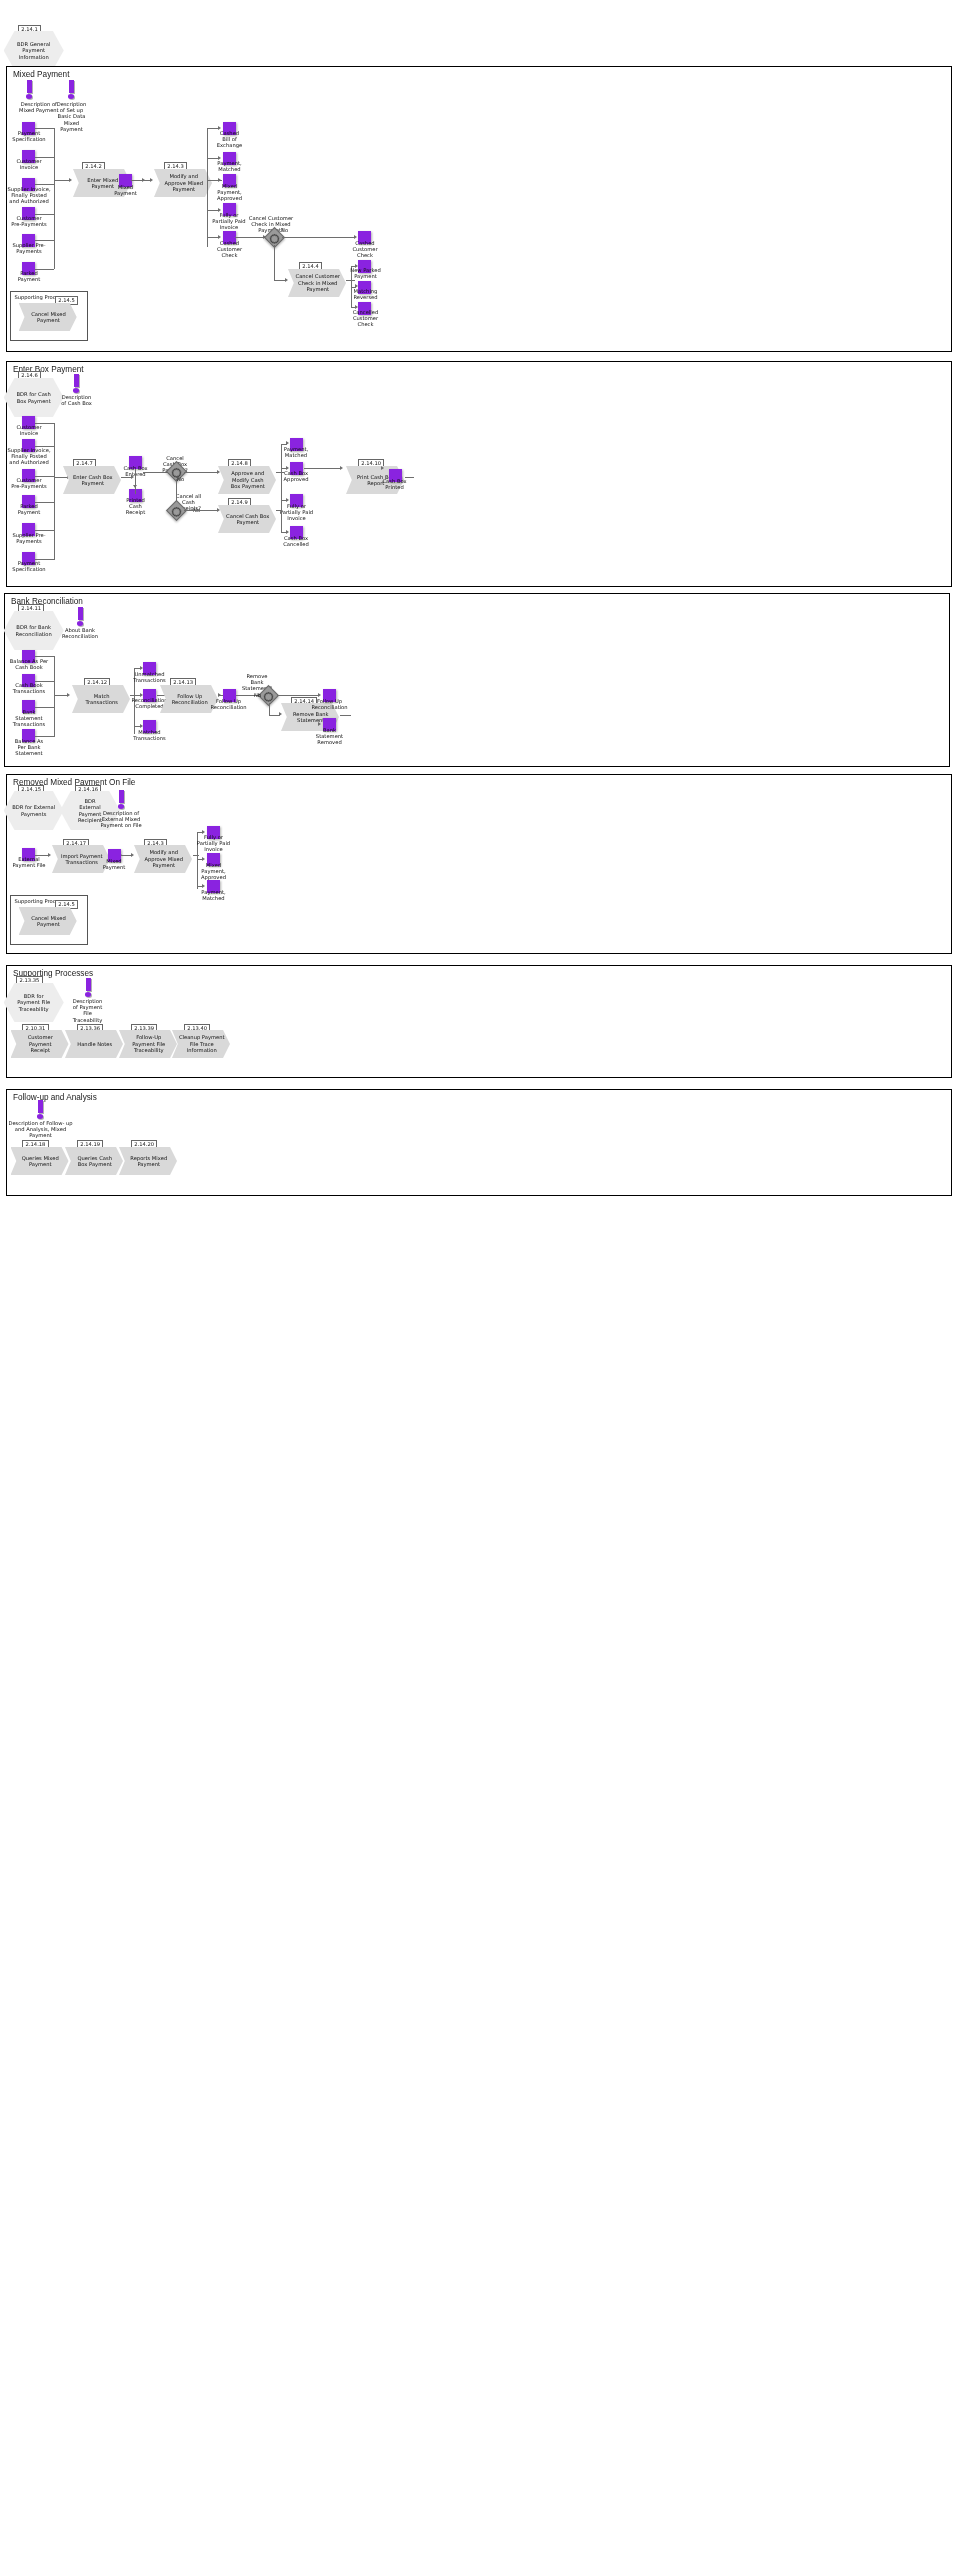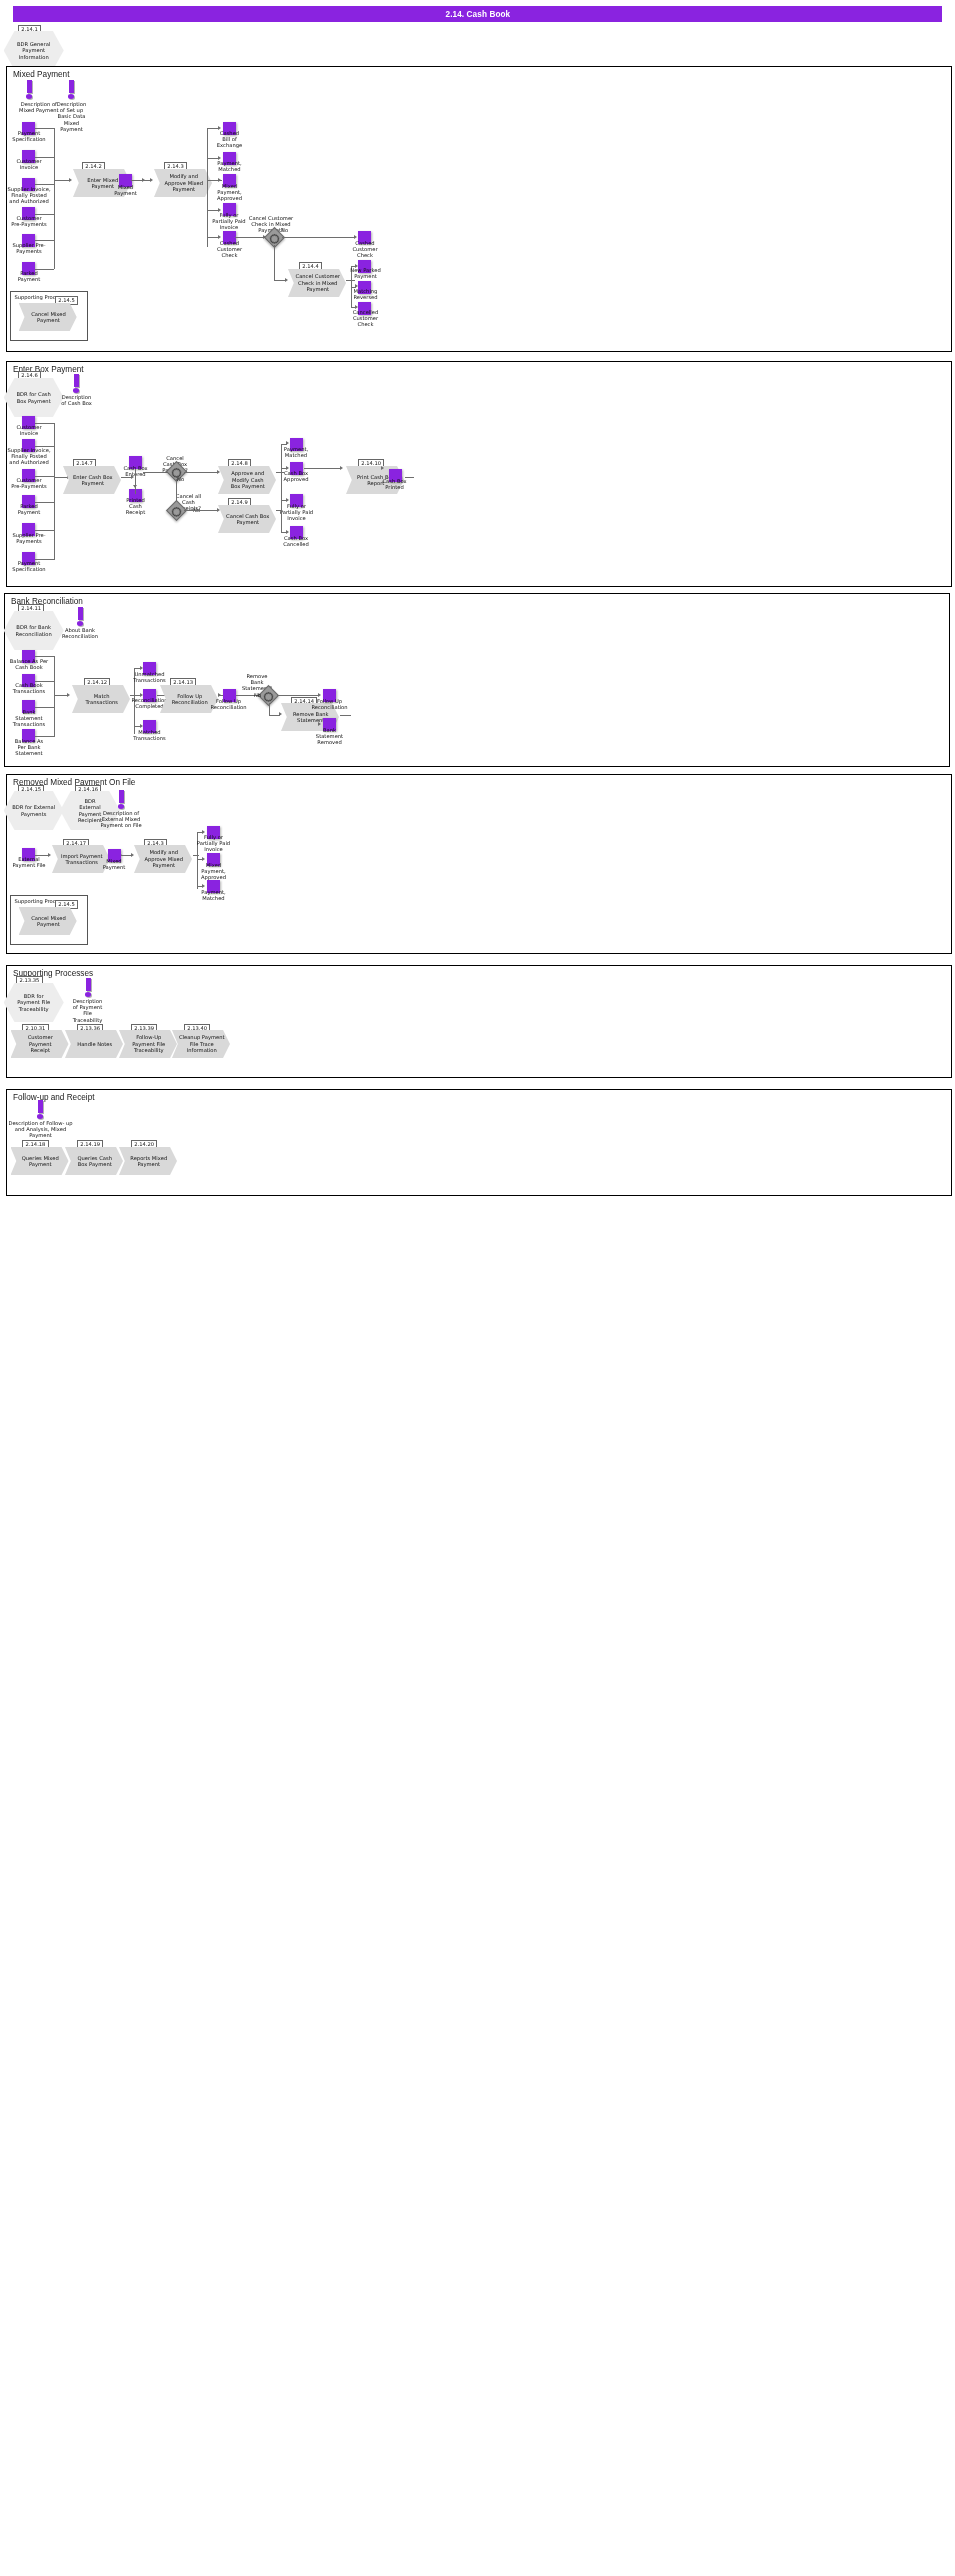--- a/index.html
+++ b/index.html
@@ -67,21 +67,20 @@
 
   
   .subgroup{position:absolute;border:0.7px solid #555;background:#fff;}
   .subgroup-label{position:absolute;left:3.7px;top:2.2px;font:5.2px "DejaVu Sans",sans-serif;color:#111;}
 </style>
 </head>
 <body>
 
 <div id="page">
 
-  <div class="titlebar">2.14. Cash Book</div>
 
   <div class="idtag" style="left:18px;top:25px;">2.14.1</div>
   <div class="hex" style="left: 3.7px; top: 31px; white-space: pre-line;">BDR General
 Payment
 Information</div>
 
   <div class="group" style="left:6px;top:66px;width:944px;height:284px;">
     <div class="group-label">Mixed Payment</div>
   </div>
 
@@ -640,21 +639,21 @@
     </div>
 
   <div class="idtag" style="left:184px;top:1024px;">2.13.40</div>
   <div class="act" style="left:172px;top:1030px;">
       <span style="white-space: pre-line;">Cleanup Payment
 File Trace
 Information</span>
     </div>
 
   <div class="group" style="left:6px;top:1089px;width:944px;height:105px;">
-    <div class="group-label">Follow-up and Receipt</div>
+    <div class="group-label">Follow-up and Analysis</div>
   </div>
 
   <div class="excl" style="left:35px;top:1100px;">
       <div class="bar"></div>
       <div class="dot"></div>
     </div>
   <div class="dlabel" style="left: 3px; top: 1120px; width: 75px; white-space: pre-line;">Description of Follow- up
 and Analysis, Mixed
 Payment</div>
 

